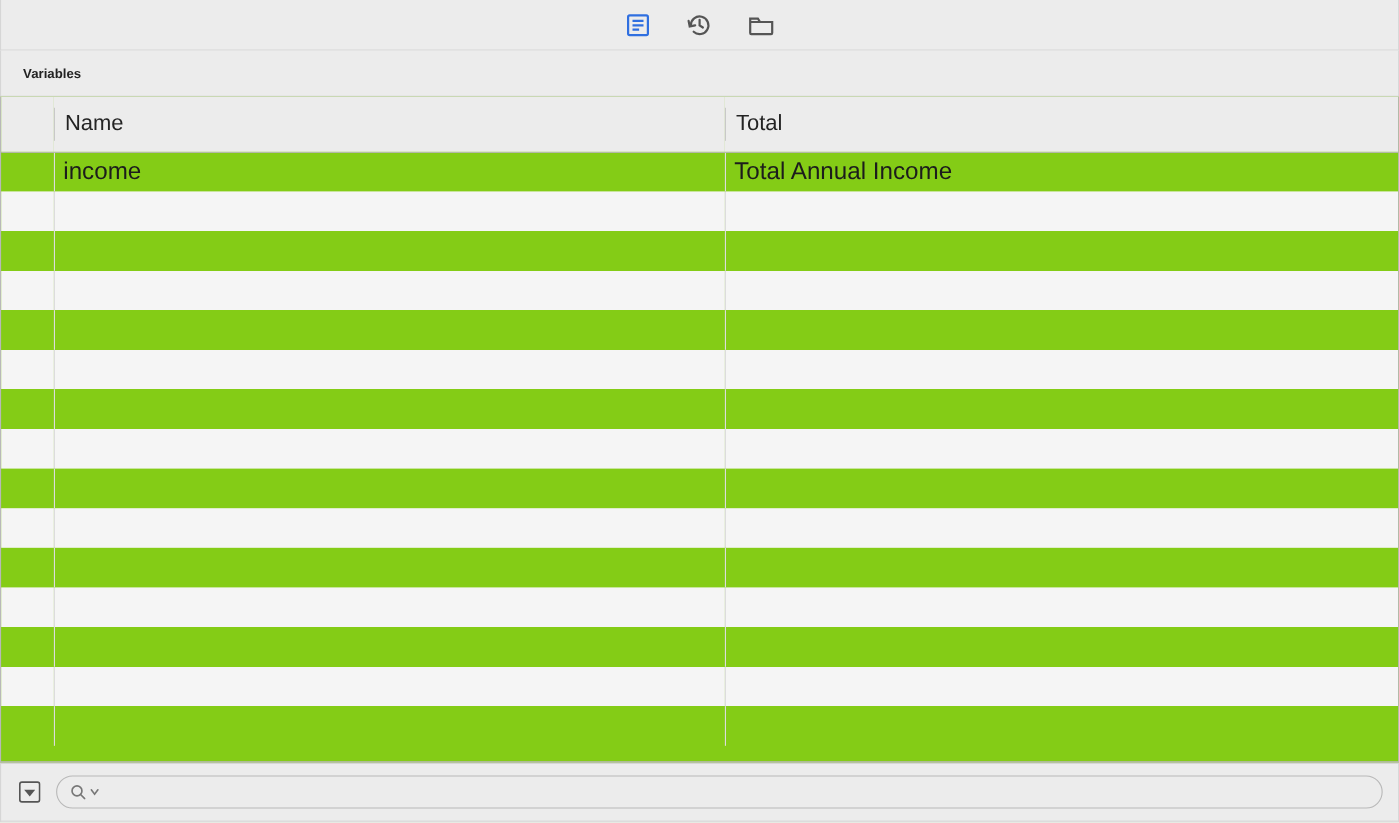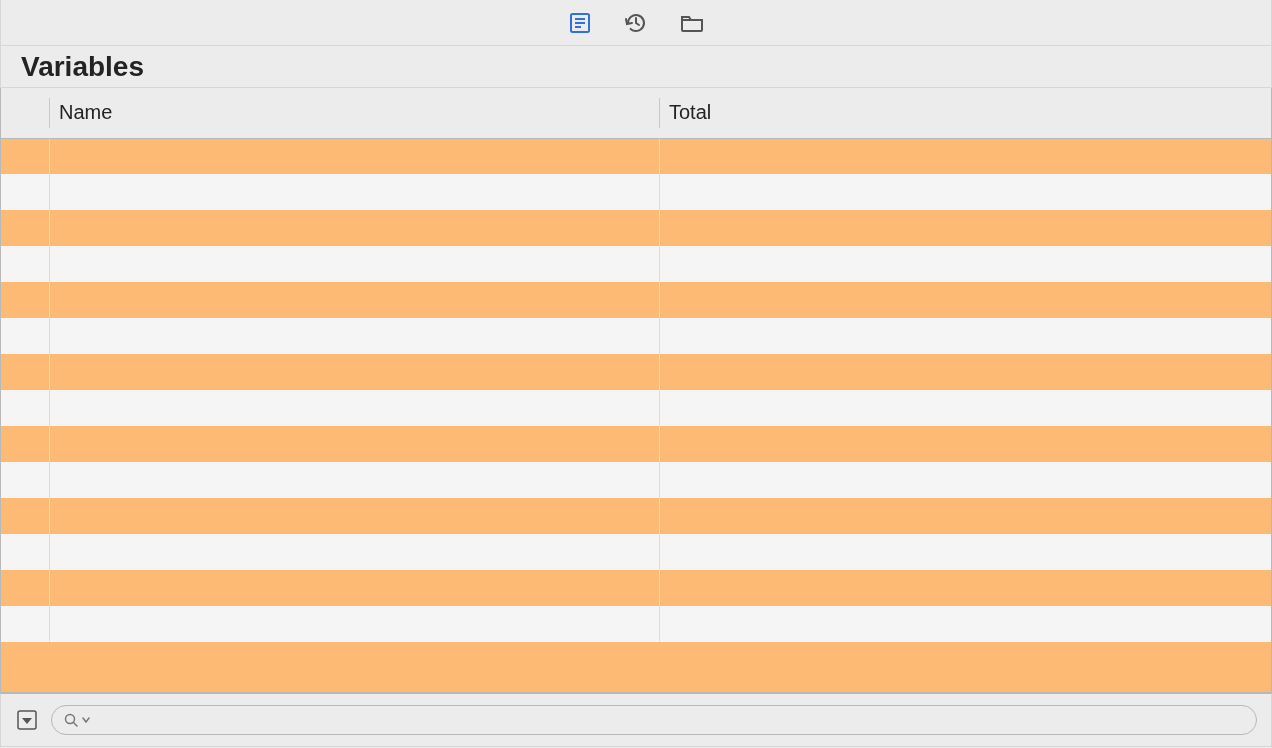--- a/index.html
+++ b/index.html
@@ -34,30 +34,30 @@
     
     .section-header {
       height: 42px;
       border: 1px solid #d6d6d6;
       border-top: none;
       background: #ececec;
       display: flex;
       align-items: center;
       padding-left: 20px;
       font-weight: 700;
-      font-size: 28px;
+      font-size: 12px;
       color: #232323;
     }
 
     
     .table-wrap {
       border: 1px solid #b8b8b8;
       border-top: none;
       height: 605px;
-      background: #fdba74;
+      background: #84cc16;
       position: relative;
       overflow: hidden;
     }
     table {
       border-collapse: collapse;
       width: 100%;
       table-layout: fixed;
     }
     col.margin-col { width: 48px; }
     col.name-col   { width: 610px; }
@@ -175,20 +175,25 @@
     <thead>
       <tr>
         <th></th>
         <th>Name</th>
         <th>Total</th>
       </tr>
     </thead>
     <tbody id="tbody">
         <tr>
           <td class="margin-cell"></td>
+          <td class="name-cell">income</td>
+          <td>Total Annual Income</td>
+        </tr>
+        <tr>
+          <td class="margin-cell"></td>
           <td class="name-cell"></td>
           <td></td>
         </tr>
         <tr>
           <td class="margin-cell"></td>
           <td class="name-cell"></td>
           <td></td>
         </tr>
         <tr>
           <td class="margin-cell"></td>

